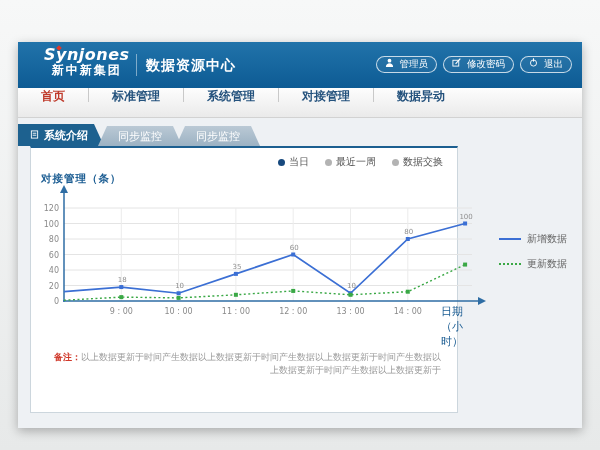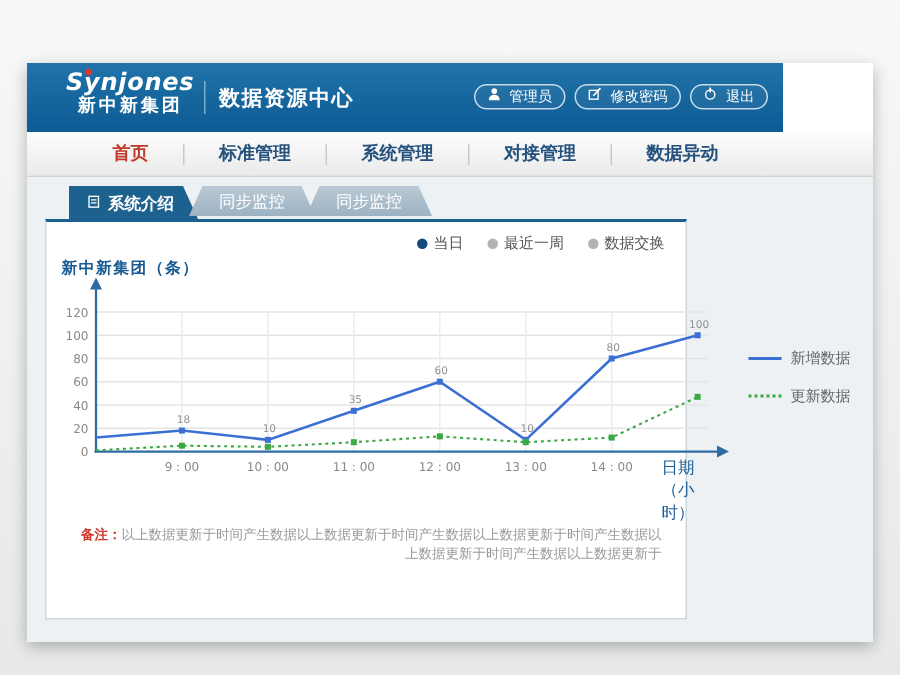--- a/index.html
+++ b/index.html
@@ -2,41 +2,41 @@
 <html><head>
 <meta charset="utf-8">
 <style>
   *{margin:0;padding:0;box-sizing:border-box}
   html,body{width:600px;height:450px;overflow:hidden}
   body{font-family:"DejaVu Sans","Liberation Sans",sans-serif;background:linear-gradient(#f7f8f8,#e7e9e9)}
   .stage{position:relative;width:600px;height:450px}
   .window{position:absolute;left:18px;top:42px;width:564px;height:386px;background:#fff;box-shadow:0 3px 10px rgba(0,0,0,.28)}
 
   
-  .appbar{position:absolute;left:0;top:0;width:504px;height:46px;background:linear-gradient(#2173aa,#0d5b94)}
+  .appbar{position:absolute;left:0;top:0;width:564px;height:46px;background:linear-gradient(#2173aa,#0d5b94)}
   .logo{position:absolute;left:26px;top:5px;color:#fff;line-height:1.05;text-align:center}
   .logo-l1{font-size:16px;font-weight:bold;font-style:italic;letter-spacing:.5px;position:relative}
   .logo-accent{position:absolute;top:-1px;left:13px;width:4px;height:4px;background:#e0392b;transform:rotate(45deg)}
   .logo-l2{font-size:12px;font-weight:bold;letter-spacing:2px}
   .appbar-sep{position:absolute;left:118px;top:12px;width:1px;height:22px;background:rgba(255,255,255,.45)}
   .app-title{position:absolute;left:128px;top:15px;color:#fff;font-size:14px;font-weight:bold;letter-spacing:1px}
   .appbar-actions{position:absolute;right:10px;top:14px;display:flex;gap:6px}
   .pill{display:flex;align-items:flex-start;gap:6px;border:1px solid rgba(255,255,255,.75);border-radius:9px;
         padding:1px 8px;color:#fff;font-size:9.5px;background:rgba(255,255,255,.05);cursor:pointer;white-space:nowrap}
 
   
   .navbar{position:absolute;left:0;top:46px;width:564px;height:30px;background:linear-gradient(#fdfdfd,#eaeaea);
-          border-bottom:1px solid #d2d2d2;display:flex;align-items:center;padding-left:34px}
+          border-bottom:1px solid #d2d2d2;display:flex;}
   .nav-item{font-size:12px;font-weight:bold;color:#24527d;padding:0 23px;cursor:pointer;white-space:nowrap}
   .nav-item.active{color:#bf3a2b}
   .nav-sep{width:1px;height:14px;background:#c9c9c9}
 
   
   .content{position:absolute;left:0;top:76px;width:564px;height:310px;background:#eef1f4}
-  .tabs{position:absolute;left:28px;top:6px;display:flex;align-items:flex-start}
+  .tabs{position:absolute;left:0;top:6px;display:flex;align-items:flex-end}
   .tab{height:20px;margin-right:-6px;padding:0 20px;display:flex;align-items:center;gap:5px;color:#fff;
        font-size:11px;background:linear-gradient(#bac9d5,#9cb2c3);
        clip-path:polygon(9px 0,calc(100% - 9px) 0,100% 100%,0 100%);cursor:pointer;white-space:nowrap}
   .tab.active{height:22px;background:#1d618f;font-weight:bold;padding:0 16px 0 12px;
        clip-path:polygon(0 0,calc(100% - 10px) 0,100% 100%,0 100%)}
   .panel{position:absolute;left:12px;top:28px;width:428px;height:267px;background:#fff;
          border:1px solid #ccd6dd;border-top:2px solid #1c5f90}
 
   .filters{position:absolute;right:14px;top:7px;display:flex;gap:16px}
   .radio{display:flex;align-items:center;gap:4px;cursor:pointer}
@@ -145,21 +145,21 @@
           <div class="radio">
             <span class="dot"></span>
             <span class="rlabel">最近一周</span>
           </div>
           <div class="radio">
             <span class="dot"></span>
             <span class="rlabel">数据交换</span>
           </div>
         </div>
 
-        <div class="ylabel">新中新集团（条）</div>
+        <div class="ylabel">对接管理（条）</div>
 
         <svg class="chart-svg" width="455" height="140" viewBox="0 0 455 140">
             <text x="20" y="120" text-anchor="end" font-size="8" fill="#8a8a8a">0</text>
             <line x1="25" y1="101.5" x2="433" y2="101.5" stroke="#e4e4e4" stroke-width="1"></line>
             <text x="20" y="104.5" text-anchor="end" font-size="8" fill="#8a8a8a">20</text>
             <line x1="25" y1="86" x2="433" y2="86" stroke="#e4e4e4" stroke-width="1"></line>
             <text x="20" y="89" text-anchor="end" font-size="8" fill="#8a8a8a">40</text>
             <line x1="25" y1="70.5" x2="433" y2="70.5" stroke="#e4e4e4" stroke-width="1"></line>
             <text x="20" y="73.5" text-anchor="end" font-size="8" fill="#8a8a8a">60</text>
             <line x1="25" y1="55" x2="433" y2="55" stroke="#e4e4e4" stroke-width="1"></line>

